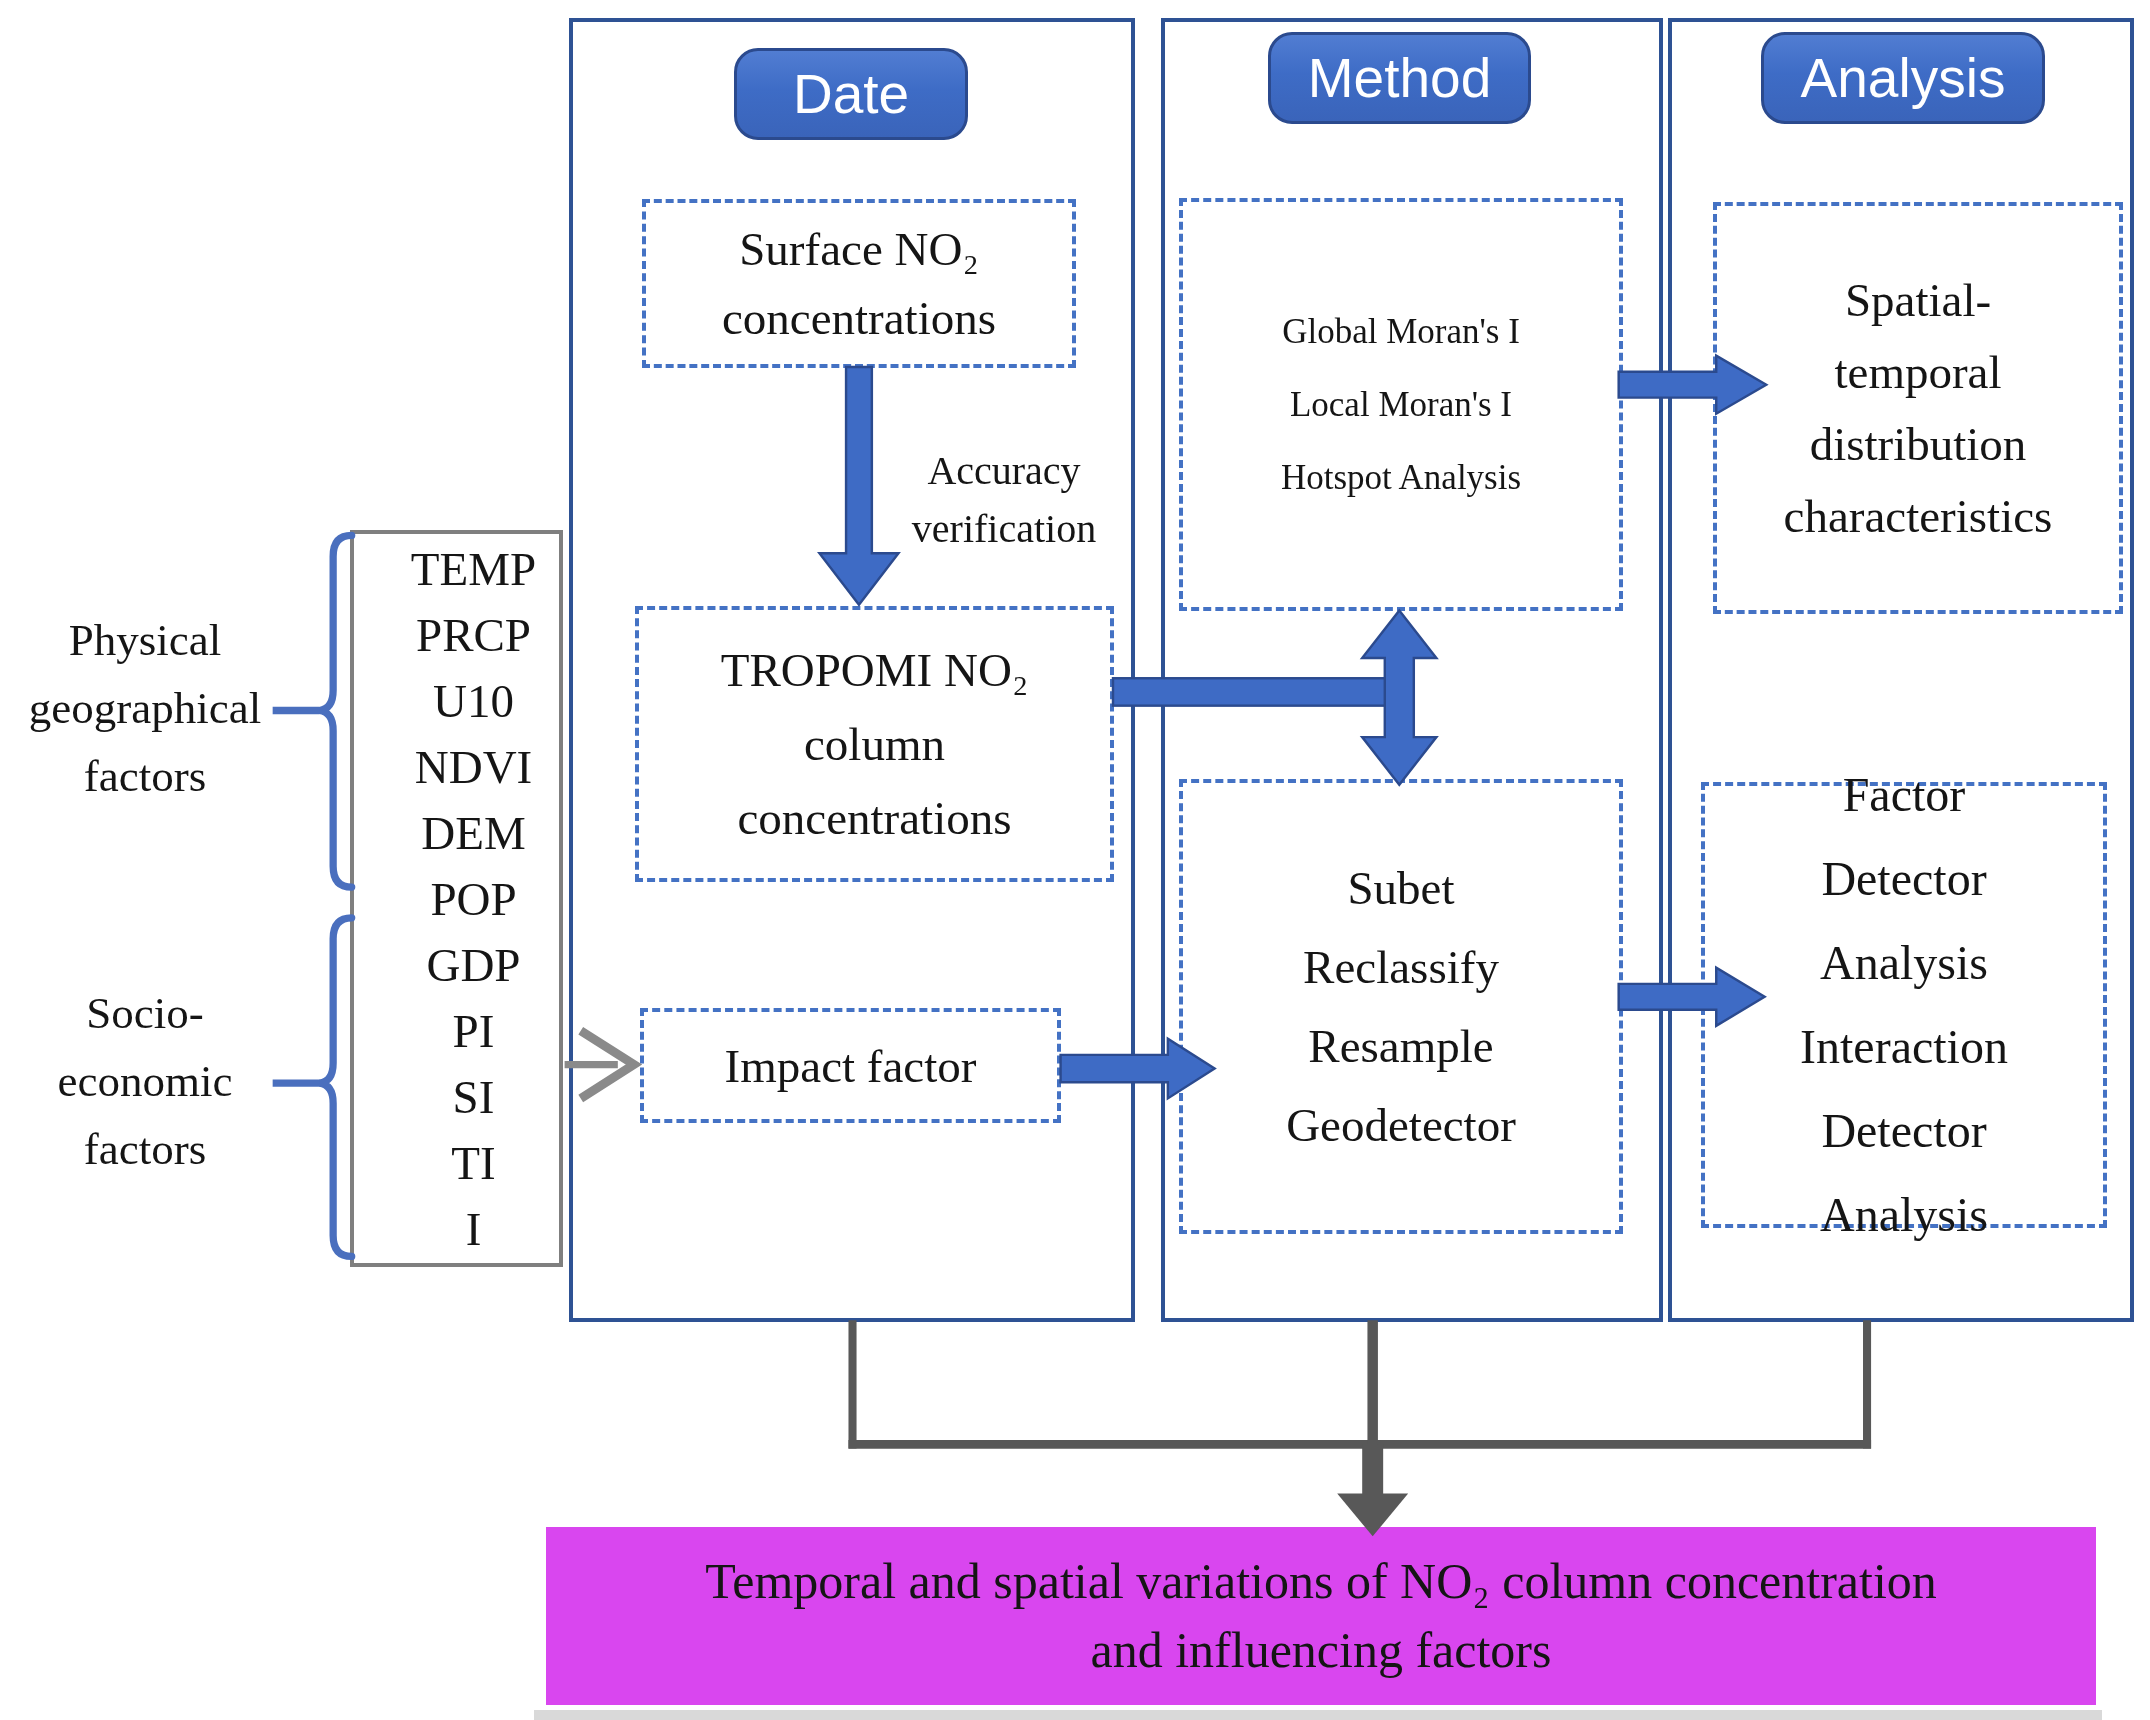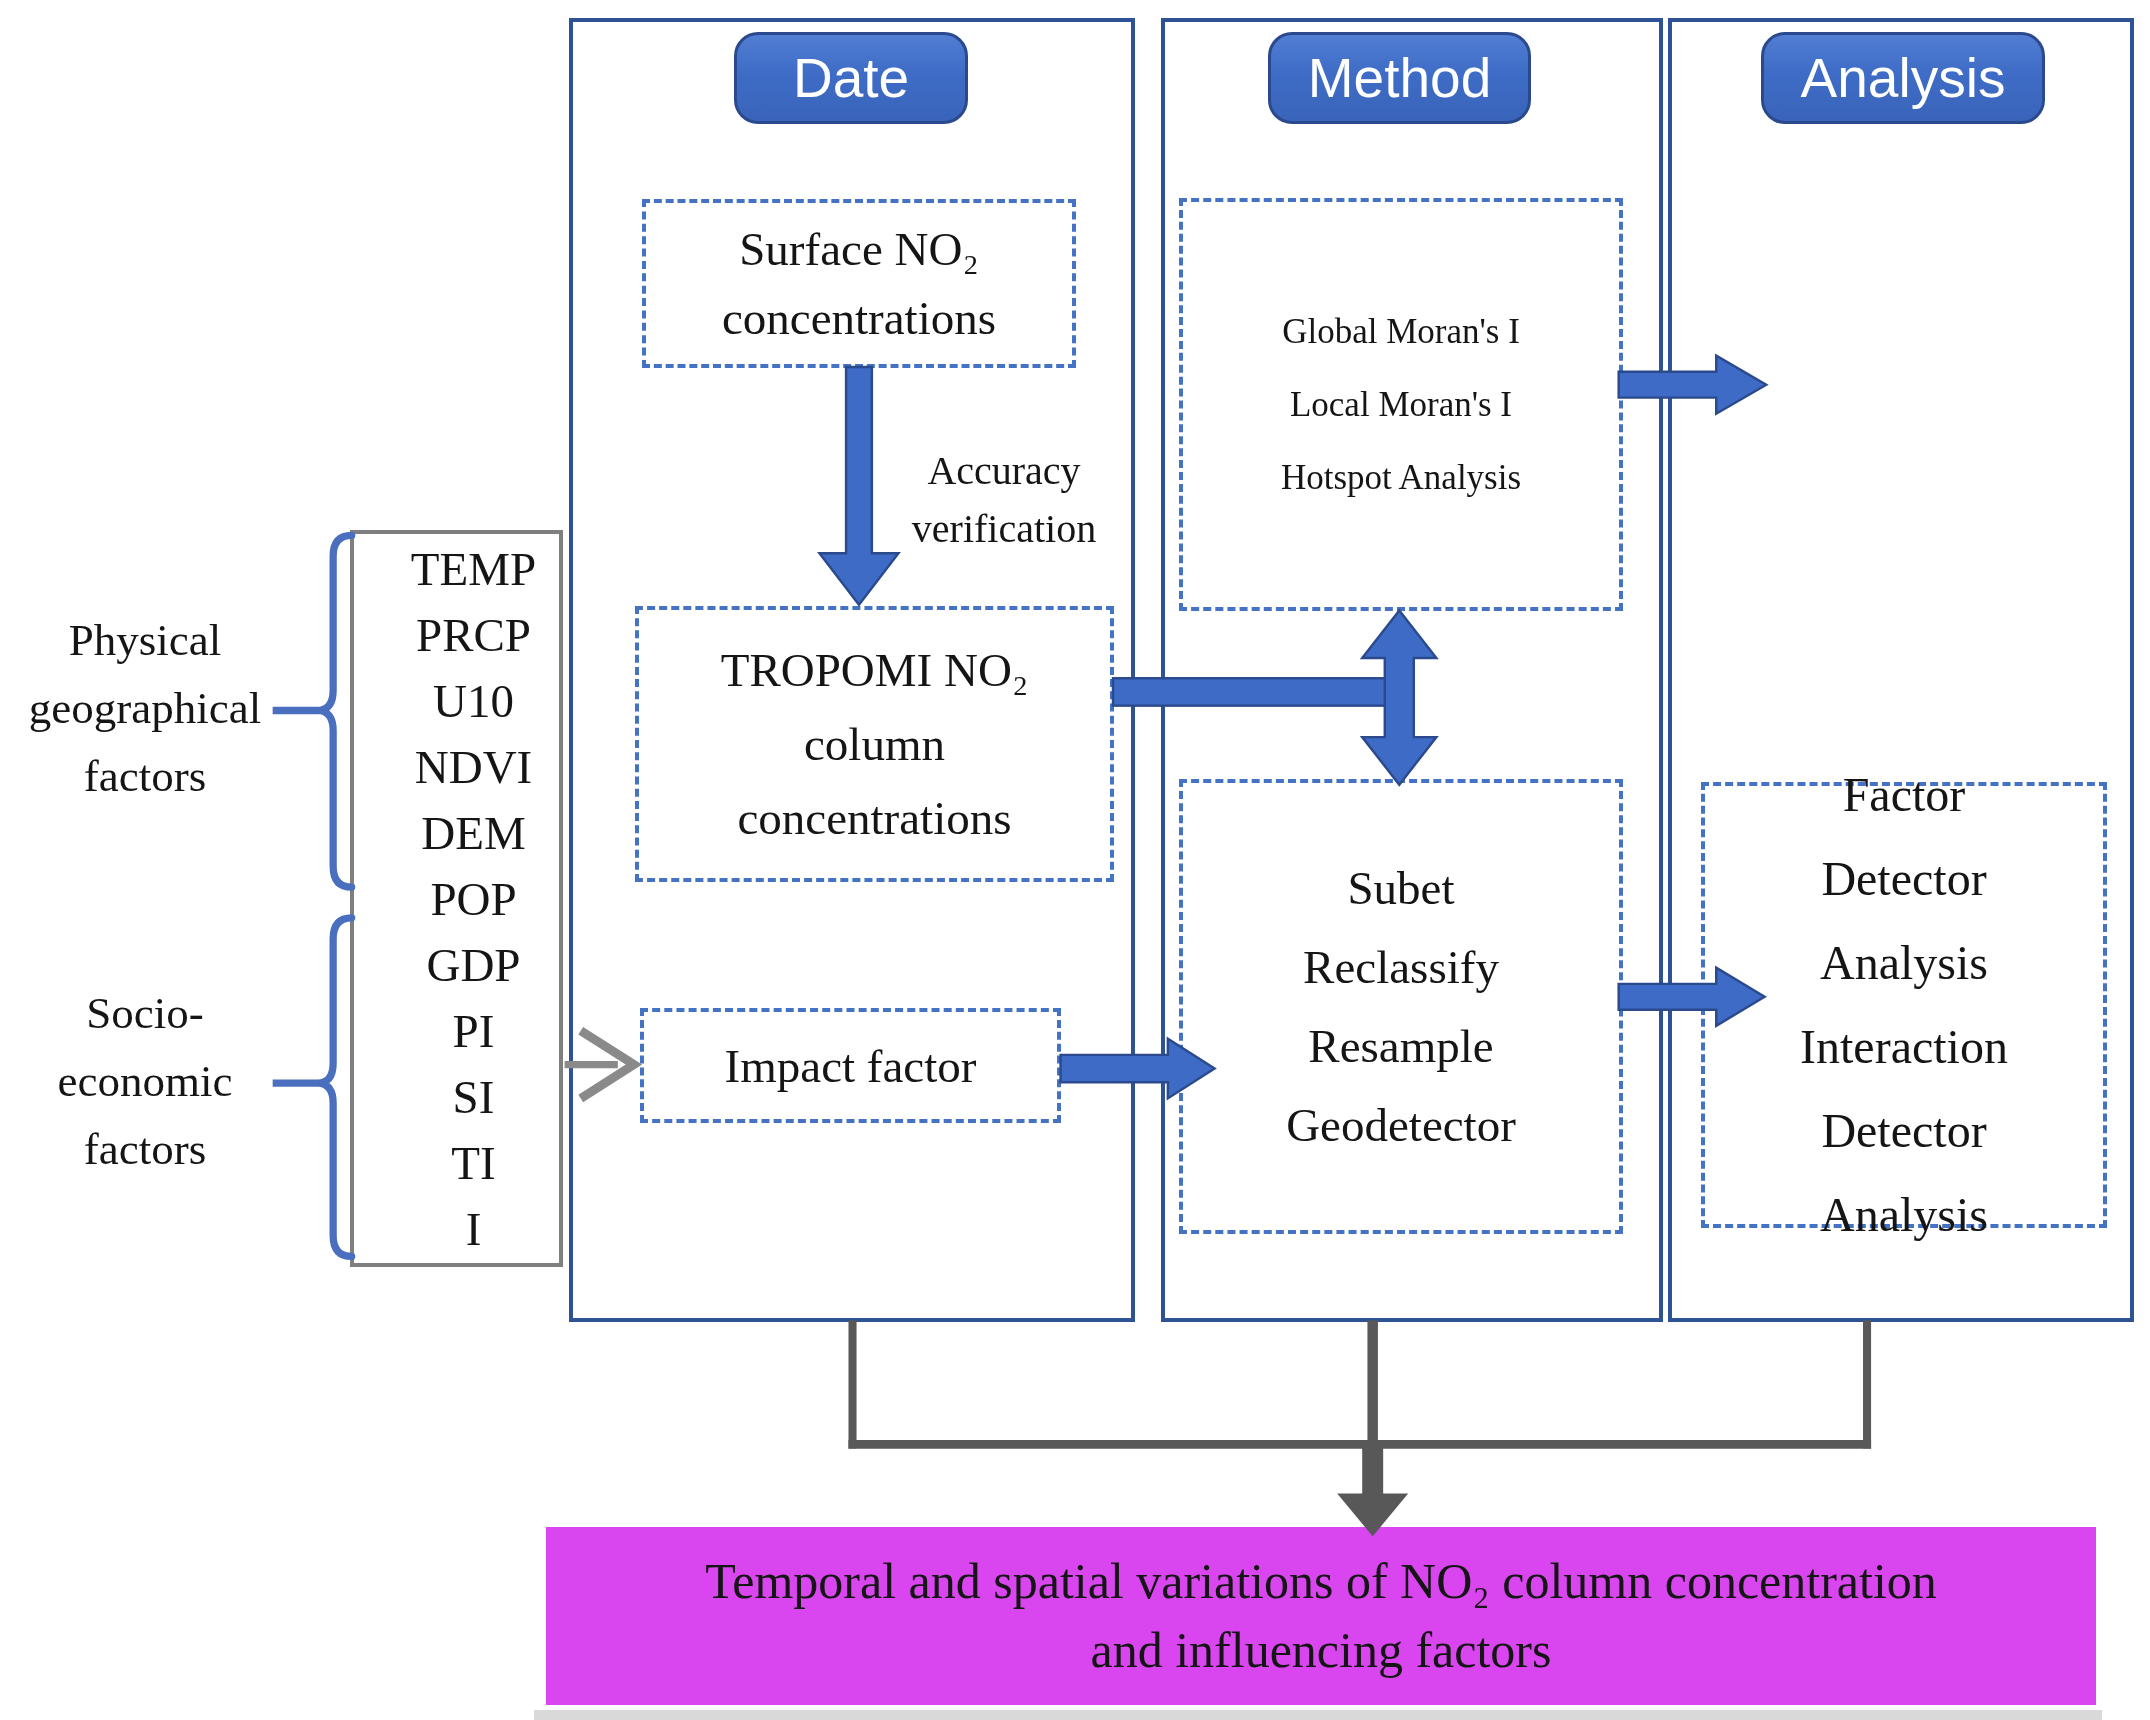--- a/index.html
+++ b/index.html
@@ -10,21 +10,21 @@
   .pre{white-space:pre-line;}
   
   .column{border:4.8px solid #2e5294;background:transparent;}
   #date-col{left:569px;top:18px;width:566px;height:1304px;}
   #method-col{left:1161px;top:18px;width:502px;height:1304px;}
   #analysis-col{left:1668px;top:18px;width:466px;height:1304px;}
   
   .badge{background:linear-gradient(180deg,#517dd2 0%,#3e6cc6 45%,#3a64ba 100%);
          border:3.2px solid #2b4a8e;border-radius:24px;color:#ffffff;
          font-family:"Liberation Sans","DejaVu Sans",sans-serif;font-size:55px;}
-  #date-badge{left:734px;top:32px;width:234px;height:92px;}
+  #date-badge{left:734px;top:48px;width:234px;height:92px;}
   #method-badge{left:1268px;top:32px;width:263px;height:92px;}
   #analysis-badge{left:1761px;top:32px;width:284px;height:92px;}
   
   .dashed{border:4.8px dashed #4472c4;background:#ffffff;font-size:47px;}
   #surface-box{left:642px;top:199px;width:434px;height:169px;line-height:69px;font-family:Liberation Serif, serif;}
   #tropomi-box{left:635px;top:606px;width:479px;height:276px;line-height:74px;}
   #impact-box{left:640px;top:1008px;width:421px;height:115px;}
   #moran-box{left:1179px;top:198px;width:444px;height:413px;font-size:35px;line-height:73px;}
   #subet-box{left:1179px;top:779px;width:444px;height:455px;line-height:79px;}
   #spatial-box{left:1713px;top:202px;width:410px;height:412px;line-height:72px;}
@@ -68,20 +68,24 @@
   <div class="abs center dashed pre" id="impact-box">Impact factor</div>
 
   <div class="abs center dashed pre" id="moran-box">Global Moran's I
 Local Moran's I
 Hotspot Analysis</div>
   <div class="abs center dashed pre" id="subet-box">Subet
 Reclassify
 Resample
 Geodetector</div>
 
+  <div class="abs center dashed pre" id="spatial-box">Spatial-
+temporal
+distribution
+characteristics</div>
   <div class="abs center dashed pre" id="detector-box">Factor
 Detector
 Analysis
 Interaction
 Detector
 Analysis</div>
 
   <div class="abs" id="factor-box">
     <div class="factor-item">TEMP</div>
     <div class="factor-item">PRCP</div>

